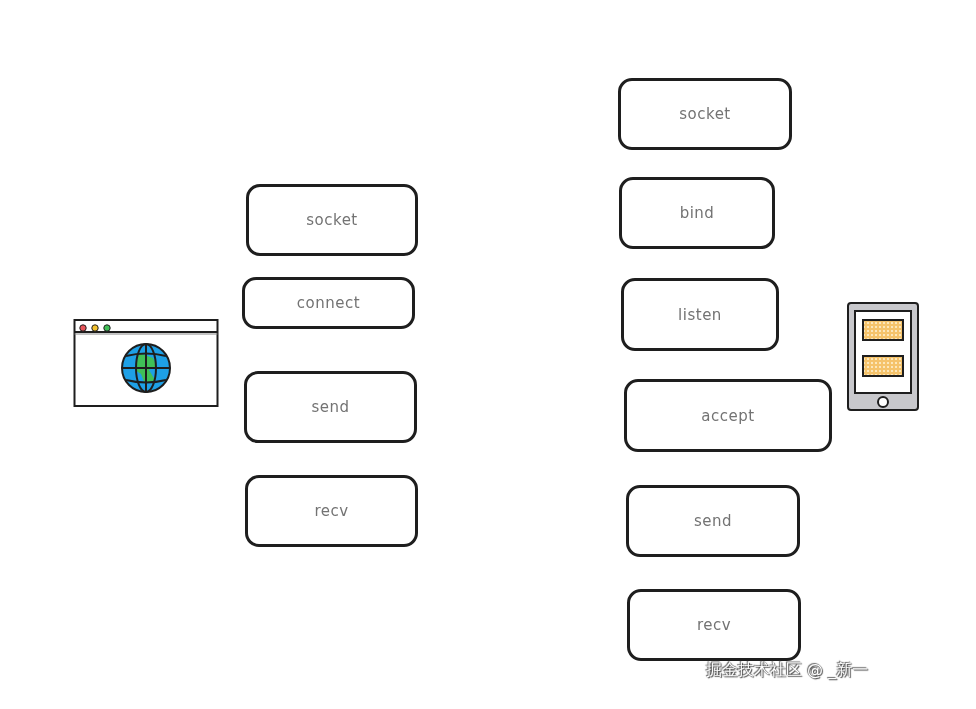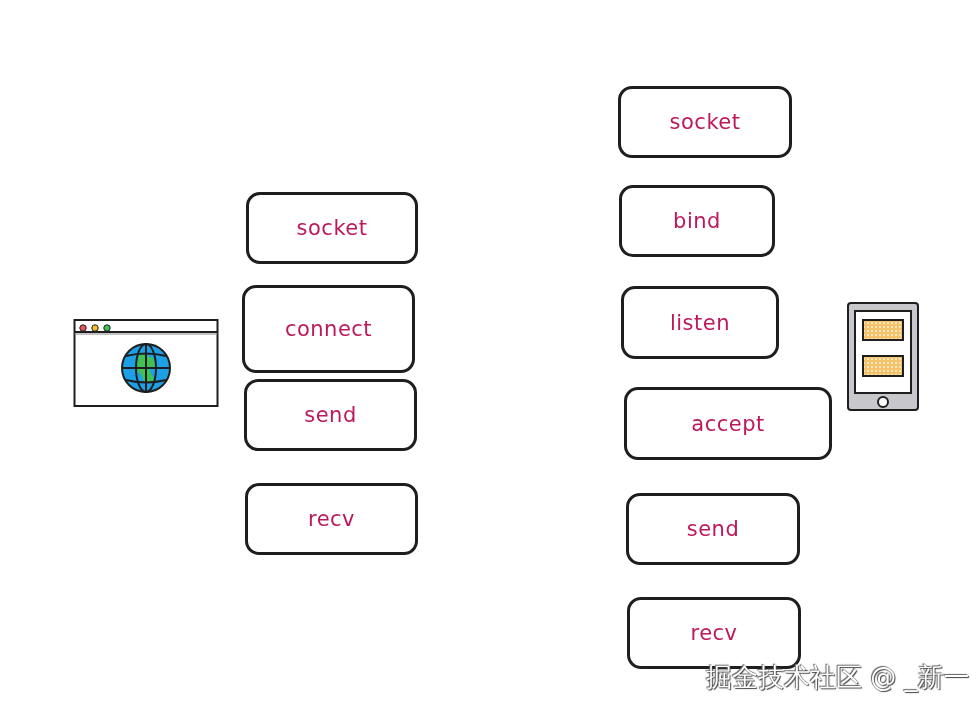--- a/index.html
+++ b/index.html
@@ -9,39 +9,38 @@
     font-family: "DejaVu Sans", sans-serif;
   }
   .box {
     position: absolute;
     box-sizing: border-box;
     border: 3.5px solid #1e1e1e;
     border-radius: 14px;
     background: #ffffff;
     display: flex; align-items: center; justify-content: center;
     font-family: "DejaVu Sans", sans-serif;
-    font-size: 21px;
-    color: #be185d;
+    font-size: 15px;
+    color: #737373;
     letter-spacing: 0.5px;
-    margin-top: 8px;
   }
   .icon { position: absolute; }
   .watermark {
     position: absolute; left: 706px; top: 660px;
     font-family: "DejaVu Sans", sans-serif;
-    font-size: 26px; color: #ffffff;
+    font-size: 16px; color: #ffffff;
     text-shadow: 0 0 1px #555, 1px 1px 1px #444, -1px -1px 1px #666;
     white-space: nowrap;
   }
 </style>
 </head>
 <body>
 
 <div class="box" style="left:246px;top:184px;width:172px;height:72px;">socket</div>
-<div class="box" style="left:242px;top:277px;width:173px;height:88px;">connect</div>
+<div class="box" style="left:242px;top:277px;width:173px;height:52px;">connect</div>
 <div class="box" style="left:244px;top:371px;width:173px;height:72px;">send</div>
 <div class="box" style="left:245px;top:475px;width:173px;height:72px;">recv</div>
 
 <div class="box" style="left:618px;top:78px;width:174px;height:72px;">socket</div>
 <div class="box" style="left:619px;top:177px;width:156px;height:72px;">bind</div>
 <div class="box" style="left:621px;top:278px;width:158px;height:73px;">listen</div>
 <div class="box" style="left:624px;top:379px;width:208px;height:73px;">accept</div>
 <div class="box" style="left:626px;top:485px;width:174px;height:72px;">send</div>
 <div class="box" style="left:627px;top:589px;width:174px;height:72px;">recv</div>
 

